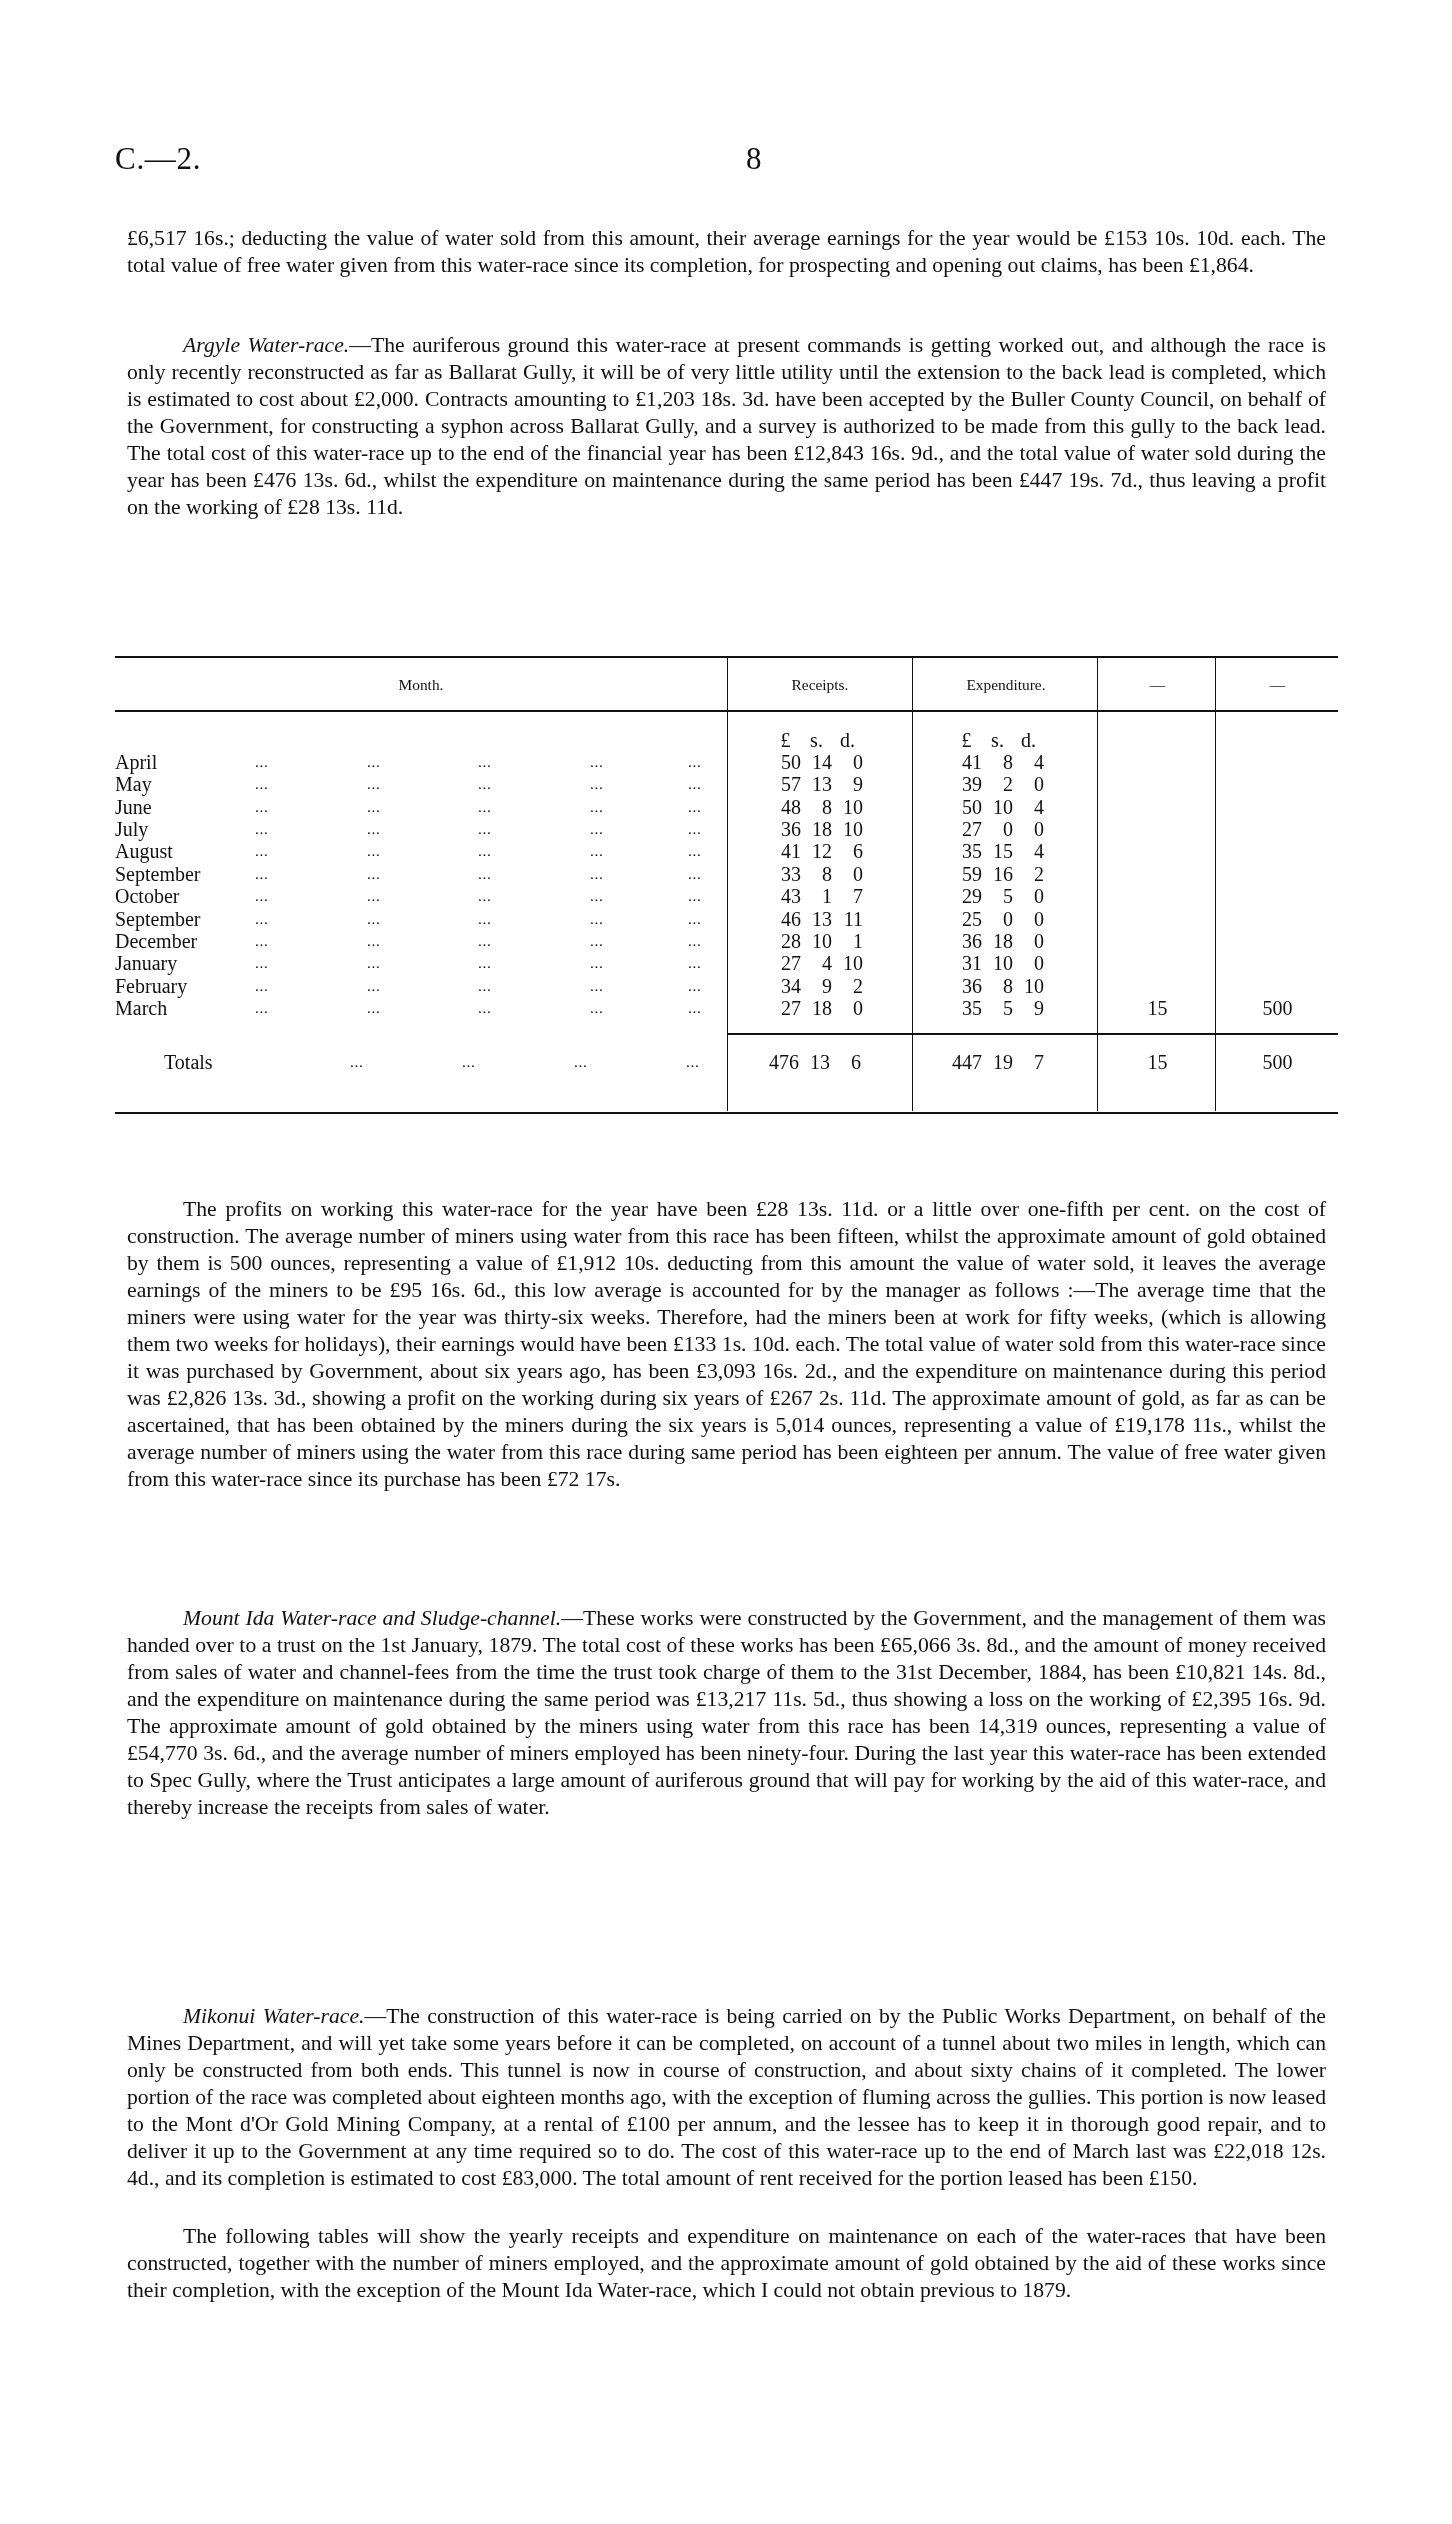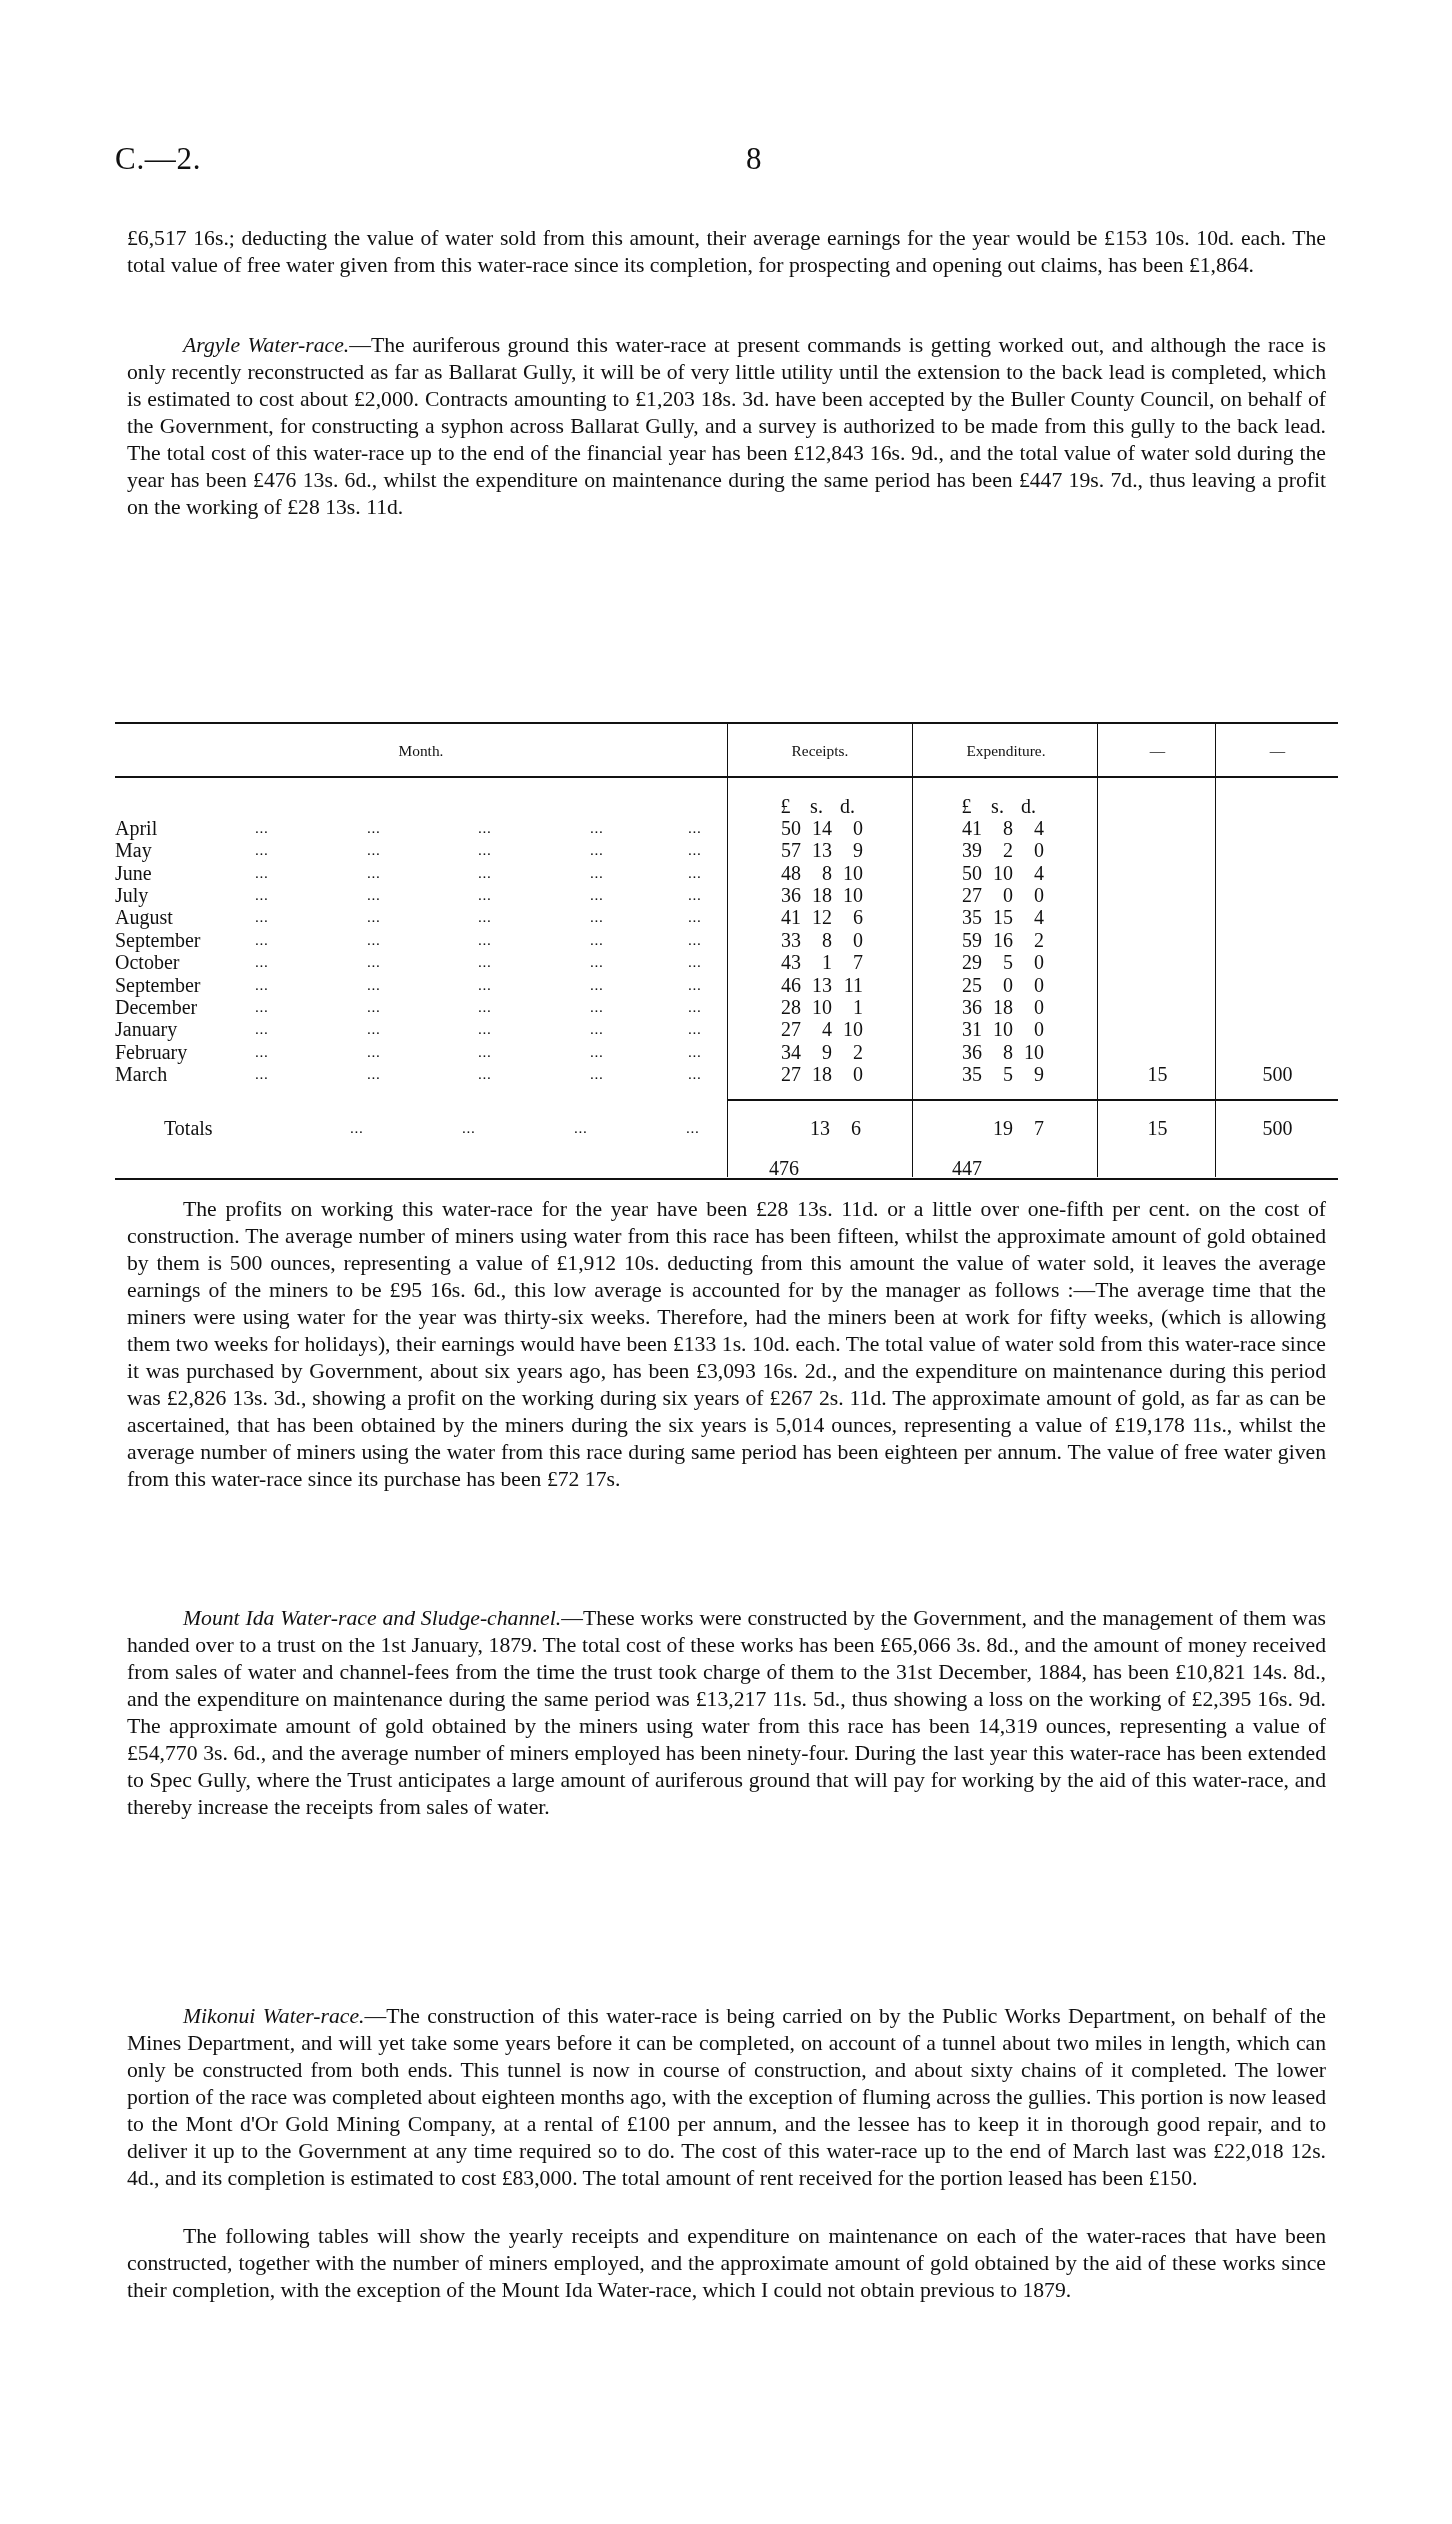--- a/index.html
+++ b/index.html
@@ -17,34 +17,34 @@
     text-align-last: left; hyphens: none;
   }
   .text-block p { margin: 12px; text-indent: 56px; }
   .it { font-style: italic; }
   .b1 { top: 213px; }
   .b1 p.first { text-indent: 0; }
   .b2 { top: 320px; }
   .b3 { top: 597px; }
 
   
-  .tbl { position: absolute; left: 115px; top: 722px; width: 1223px; height: 416px; font-family: Liberation Serif, serif; }
+  .tbl { position: absolute; left: 115px; top: 656px; width: 1223px; height: 416px; font-family: Liberation Serif, serif; }
   .rule { position: absolute; background: #111; }
   .vline { position: absolute; width: 1.4px; background: #111; }
   .th { position: absolute; font-size: 15.4px; text-align: center; }
   .cell { position: absolute; font-size: 20px; line-height: 22.4px; white-space: pre; }
   .month-row { position: absolute; left: 0; width: 608px; height: 22.4px; font-size: 20px; line-height: 22.4px; }
   .month-name { position: absolute; left: 0; }
   .dots { position: absolute; font-size: 15.4px; letter-spacing: 0.7px; }
   .lsd { position: absolute; display: flex; font-size: 20px; line-height: 22.4px; }
   .lsd span { display: inline-block; text-align: right; }
   .lsd .l { width: 31px; }
   .lsd .s { width: 31px; }
   .lsd .d { width: 31px; }
-  .lsd.tot .l { width: 41px; margin-top: 40px; }
+  .lsd.tot .l { width: 41px; }
   .unit-h span { text-align: center; }
 
   .b4 { top: 1184px; }
   .b5 { top: 1593px; }
   .b6 { top: 1991px; }
   .b7 { top: 2211px; }
 </style>
 </head>
 <body>
 

